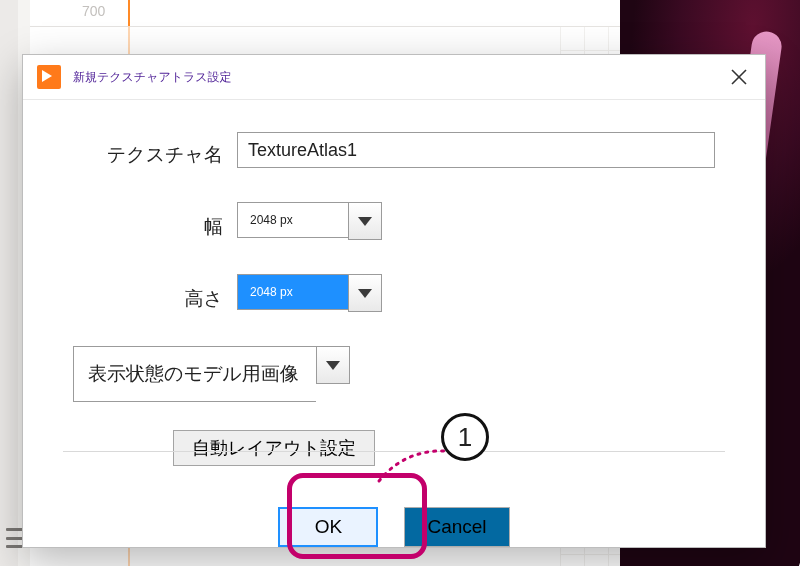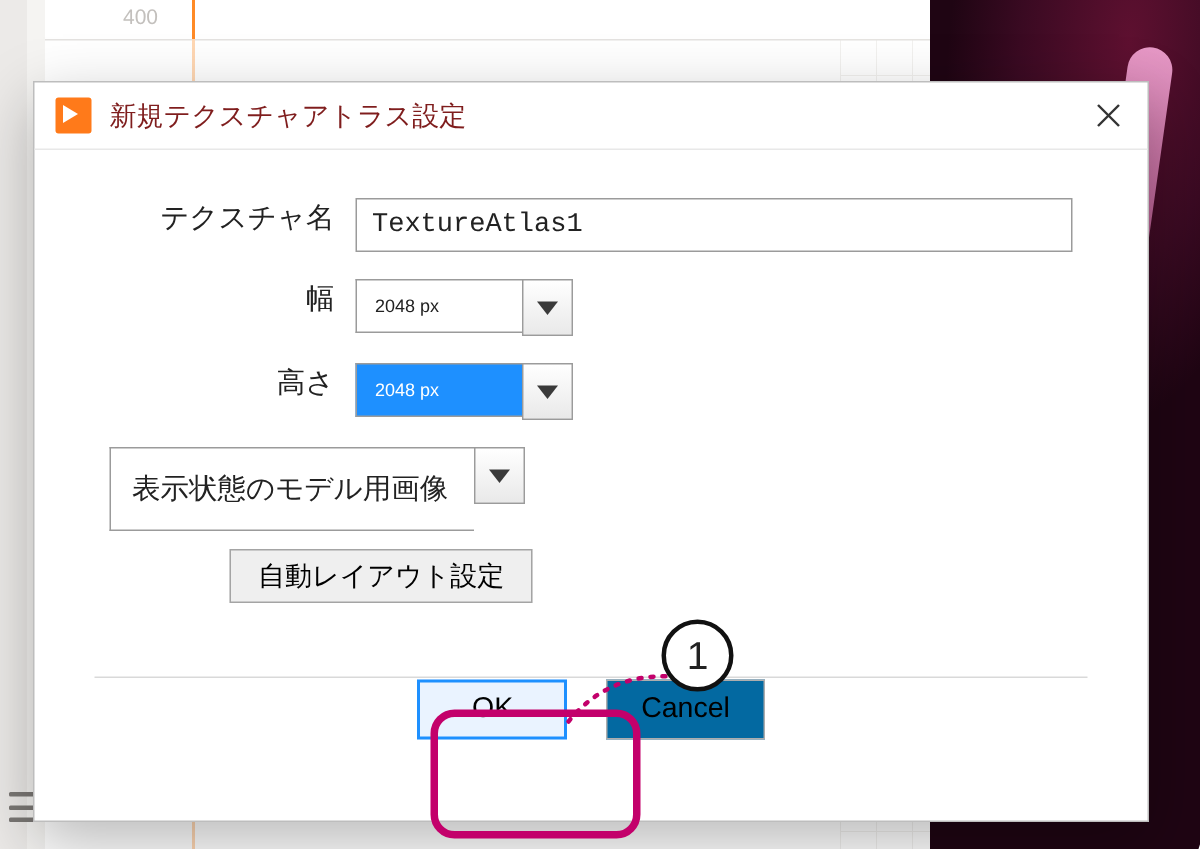--- a/index.html
+++ b/index.html
@@ -20,52 +20,52 @@
   .char .hi1{position:absolute;right:40px;top:30px;width:30px;height:340px;background:linear-gradient(180deg,#ffb0e0,#8a1a58 80%);border-radius:20px;transform:rotate(8deg);opacity:.85}
   .char .hi2{position:absolute;right:90px;top:60px;width:16px;height:260px;background:linear-gradient(180deg,#d25aa0,#5e1138 90%);border-radius:12px;transform:rotate(6deg);opacity:.8}
   .grid{position:absolute;left:560px;right:0;top:26px;bottom:0;
         background-image:linear-gradient(#e8e6e3 1px,transparent 1px),linear-gradient(90deg,#e8e6e3 1px,transparent 1px);
         background-size:24px 24px;opacity:.55}
   
   .dialog{position:absolute;left:22px;top:54px;width:742px;height:492px;background:#fff;border:1px solid #bdbdbd;box-shadow:0 14px 40px rgba(0,0,0,.28)}
   .titlebar{height:44px;display:flex;align-items:center;border-bottom:1px solid #e8e8e8}
   .appicon{width:24px;height:24px;margin:0 12px 0 14px;background:#ff7a1a;border-radius:2px;position:relative}
   .appicon:before{content:"";position:absolute;left:5px;top:5px;border-left:10px solid #fff;border-top:6px solid transparent;border-bottom:6px solid transparent}
-  .title{flex:1;font-size:18px;color:#7f1d1d}
+  .title{flex:1;font-size:12px;color:#4c1d95}
   .closebtn{width:52px;height:44px;display:flex;align-items:center;justify-content:center;color:#333;cursor:pointer}
   .closebtn svg{width:18px;height:18px;stroke:#333;stroke-width:1.6}
   .body{padding:32px 50px 10px 50px}
-  .row{display:flex;align-items:flex-start;margin-bottom:18px}
+  .row{display:flex;align-items:flex-end;margin-bottom:34px}
   .lbl{width:150px;text-align:right;padding-right:14px;color:#222;font-size:19px}
-  .txt{flex:1;height:34px;border:1px solid #9b9b9b;padding:0 10px;font-size:18px;font-family:Liberation Mono, monospace;color:#222;background:#fff}
+  .txt{flex:1;height:34px;border:1px solid #9b9b9b;padding:0 10px;font-size:18px;font-family:Liberation Sans, sans-serif;color:#222;background:#fff}
   .combo{display:flex}
   .combo .val{height:34px;border:1px solid #9b9b9b;border-right:none;padding:0 12px;display:flex;align-items:center;font-size:12px;background:#fff;min-width:86px}
   .combo.sel .val{background:#1e90ff;color:#fff}
   .combo .btn,.dropbtn{width:32px;height:36px;border:1px solid #9b9b9b;background:linear-gradient(#fff,#e9e9e9);display:flex;align-items:center;justify-content:center;cursor:pointer}
   .tri{width:0;height:0;border-left:7px solid transparent;border-right:7px solid transparent;border-top:9px solid #3a3a3a}
   .select{display:flex}
   .select .val{height:34px;border:1px solid #9b9b9b;border-right:none;padding:10px 14px;display:flex;align-items:center;font-size:19px;background:#fff;min-width:214px}
-  .autobtn{display:inline-flex;align-items:center;justify-content:center;height:36px;padding:0 18px;border:1px solid #a4a4a4;background:#efefef;font-size:18px;cursor:pointer;margin-left:80px;margin-top:-6px}
+  .autobtn{display:inline-flex;align-items:center;justify-content:center;height:36px;padding:0 18px;border:1px solid #a4a4a4;background:#efefef;font-size:18px;cursor:pointer;margin-left:100px;margin-top:-6px}
   .sep{position:absolute;left:40px;right:40px;top:396px;height:1px;background:#d9d9d9}
-  .footer{position:absolute;left:0;right:0;bottom:16px;height:78px;display:flex;align-items:flex-start;justify-content:center;gap:26px}
+  .footer{position:absolute;left:0;right:0;bottom:0;height:78px;display:flex;align-items:flex-end;justify-content:center;gap:26px}
   .fbtn{height:40px;min-width:100px;padding:0 22px;border:1px solid #adadad;background:#0369a1;font-size:19px;font-family:inherit;cursor:pointer}
   .fbtn.ok{border:2px solid #1e90ff;background:#eaf3ff}
   
   .annot-ring{position:absolute;left:264px;top:418px;width:130px;height:76px;border:5px solid #c3006b;border-radius:16px;pointer-events:none}
   .annot-num{position:absolute;left:418px;top:358px;width:42px;height:42px;border:3px solid #111;border-radius:50%;display:flex;align-items:center;justify-content:center;font-size:26px;font-weight:400;background:#fff}
   .annot-dots{position:absolute;left:352px;top:390px;width:80px;height:40px;pointer-events:none}
 </style>
 </head>
 <body>
 
 <div class="bg">
   <div class="bg-left"></div>
   <div class="bg-left-inner"></div>
   <div class="ruler">
-    <span class="tick" style="left:52px">400</span>
+    <span class="tick" style="left:52px">700</span>
     <div class="orange" style="left:98px"></div>
   </div>
   <div class="orange2" style="left:128px;position:absolute;top:26px;bottom:0;width:2px;background:#ffd7b3"></div>
   <div class="grid"></div>
   <div class="char">
     <div class="hair"></div>
       <div class="hi1"></div>
       <div class="hi2"></div>
   </div>
   <div class="hamburger">

